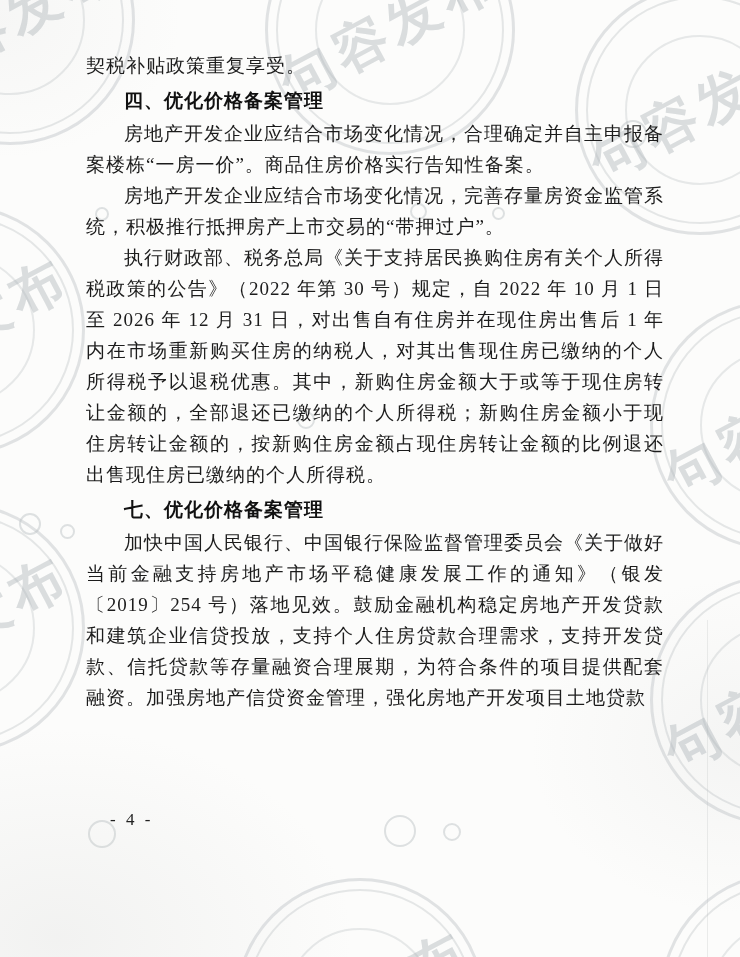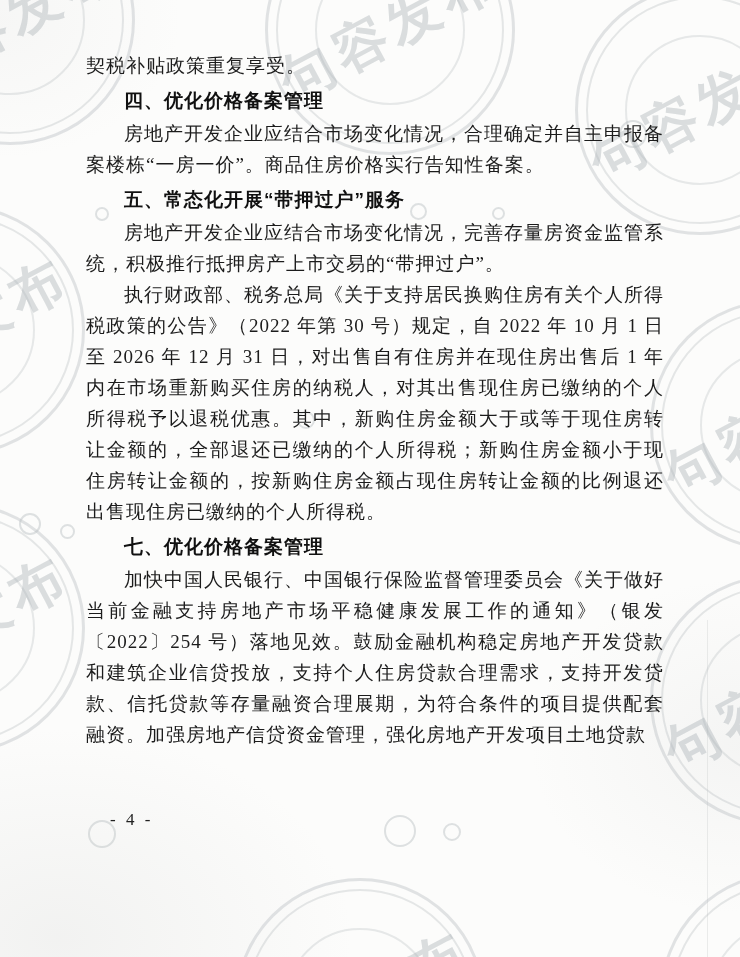--- a/index.html
+++ b/index.html
@@ -133,21 +133,20 @@
     <i class="bubble" style="left:384px;top:815px;width:28px;height:28px;"></i>
     <i class="bubble" style="left:443px;top:823px;width:14px;height:14px;"></i>
   </div>
 
   <i class="scan-edge-right"></i>
 
   <main class="doc">
       <p class="block continuation">契税补贴政策重复享受。</p>
       <p class="block heading">四、优化价格备案管理</p>
       <p class="block paragraph">房地产开发企业应结合市场变化情况，合理确定并自主申报备案楼栋“一房一价”。商品住房价格实行告知性备案。</p>
-      <p class="block heading">五、常态化开展“带押过户”服务</p>
       <p class="block paragraph">房地产开发企业应结合市场变化情况，完善存量房资金监管系统，积极推行抵押房产上市交易的“带押过户”。</p>
       <p class="block paragraph">执行财政部、税务总局《关于支持居民换购住房有关个人所得税政策的公告》（2022 年第 30 号）规定，自 2022 年 10 月 1 日至 2026 年 12 月 31 日，对出售自有住房并在现住房出售后 1 年内在市场重新购买住房的纳税人，对其出售现住房已缴纳的个人所得税予以退税优惠。其中，新购住房金额大于或等于现住房转让金额的，全部退还已缴纳的个人所得税；新购住房金额小于现住房转让金额的，按新购住房金额占现住房转让金额的比例退还出售现住房已缴纳的个人所得税。</p>
       <p class="block heading">七、优化价格备案管理</p>
-      <p class="block paragraph">加快中国人民银行、中国银行保险监督管理委员会《关于做好当前金融支持房地产市场平稳健康发展工作的通知》（银发〔2022〕254 号）落地见效。鼓励金融机构稳定房地产开发贷款和建筑企业信贷投放，支持个人住房贷款合理需求，支持开发贷款、信托贷款等存量融资合理展期，为符合条件的项目提供配套融资。加强房地产信贷资金管理，强化房地产开发项目土地贷款</p>
+      <p class="block paragraph">加快中国人民银行、中国银行保险监督管理委员会《关于做好当前金融支持房地产市场平稳健康发展工作的通知》（银发〔2019〕254 号）落地见效。鼓励金融机构稳定房地产开发贷款和建筑企业信贷投放，支持个人住房贷款合理需求，支持开发贷款、信托贷款等存量融资合理展期，为符合条件的项目提供配套融资。加强房地产信贷资金管理，强化房地产开发项目土地贷款</p>
     </main>
 
   <div class="page-number">- 4 -</div>
 </div>
 
 </body></html>

